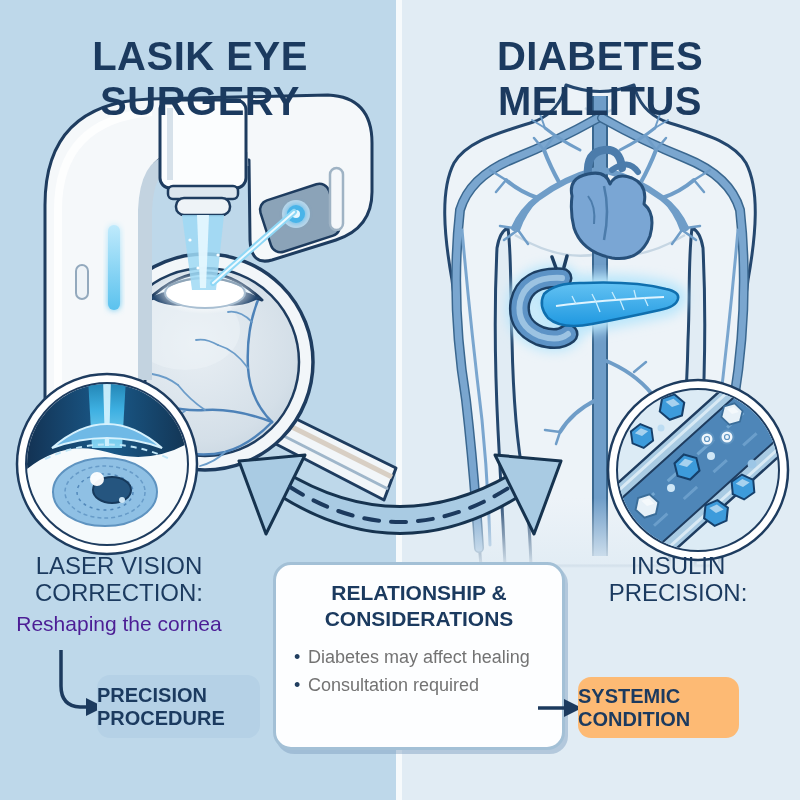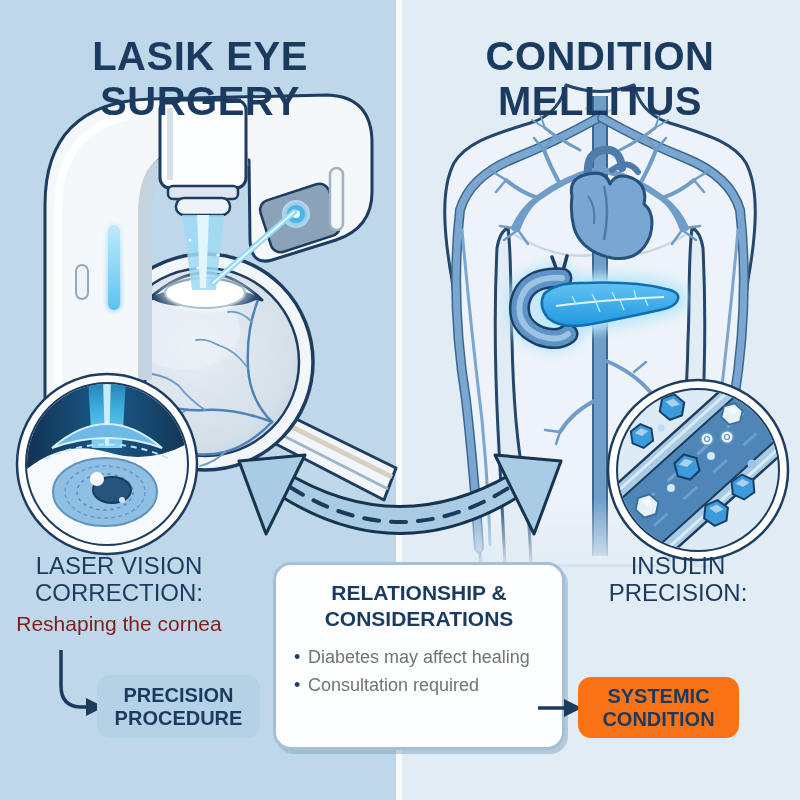--- a/index.html
+++ b/index.html
@@ -13,32 +13,32 @@
   #art{z-index:1}
   #arrows{z-index:3}
   .txt{position:absolute;z-index:4;color:#1b3a5f;}
   .title{top:34px;width:400px;text-align:center;font-size:40px;font-weight:700;letter-spacing:.5px;}
   #title-left{left:0}
   #title-right{left:400px}
   .caption{text-align:center;line-height:1.12;}
   #caption-left{left:10px;top:553px;width:218px;}
   #caption-right{left:575px;top:553px;width:206px;}
   .cap-head{display:block;font-size:24px;font-weight:400;}
-  .cap-sub{display:block;font-size:21px;margin-top:5px;color:#7f1d1d;}
+  .cap-sub{display:block;font-size:21px;margin-top:5px;color:#4c1d95;}
   #center-box{position:absolute;z-index:2;left:273px;top:562px;width:292px;height:188px;
       box-sizing:border-box;background:#fdfeff;border:3px solid #a3c0d6;border-radius:18px;
       box-shadow:3px 4px 0 rgba(124,158,190,.45);padding:15px 12px 10px;}
   #center-box h2{margin:0;font-size:21px;line-height:1.22;font-weight:700;text-align:center;color:#1b3a5f;}
   #center-box ul{list-style:none;margin:13px 0 0;padding:0 0 0 6px;}
   #center-box li{position:relative;font-size:18px;line-height:1.55;color:#737373;padding-left:14px;}
   #center-box li::before{content:"•";position:absolute;left:0;color:#213e60;}
   .badge{position:absolute;z-index:4;display:flex;align-items:center;justify-content:center;
-      text-align:center;font-weight:700;font-size:20px;line-height:1.15;color:#1b3a5f;border-radius:13px;}
+      font-weight:700;font-size:20px;line-height:1.15;color:#1b3a5f;border-radius:13px;}
   #badge-left{left:97px;top:675px;width:163px;height:63px;background:#b5d1e6;}
-  #badge-right{left:578px;top:677px;width:161px;height:61px;background:#f97316;}
+  #badge-right{left:578px;top:677px;width:161px;height:61px;background:#fdba74;}
 </style>
 </head>
 <body>
 
 <div id="stage">
   <div class="panel" id="panel-left"></div>
   <div class="panel" id="panel-right"></div>
   <div id="divider"></div>
 
   <svg id="art" class="layer" viewBox="0 0 800 800">
@@ -269,21 +269,21 @@
         <ellipse cx="105" cy="492" rx="40" ry="26" fill="none" stroke="#679bc8" stroke-width="1.5" stroke-dasharray="4 3"></ellipse>
         <ellipse cx="105" cy="492" rx="28" ry="18" fill="none" stroke="#5288ba" stroke-width="1.5" stroke-dasharray="3 4"></ellipse>
         <ellipse cx="112" cy="490" rx="19" ry="13" fill="#25557f" stroke="#16395c" stroke-width="2"></ellipse>
         <circle cx="97" cy="479" r="7" fill="#ffffff" opacity=".95"></circle>
         <circle cx="122" cy="500" r="3" fill="#cfe6f5"></circle>
       </g>
     </g>
   </svg>
 
   <div class="txt title" id="title-left">LASIK EYE SURGERY</div>
-  <div class="txt title" id="title-right">CONDITION MELLITUS</div>
+  <div class="txt title" id="title-right">DIABETES MELLITUS</div>
 
   <div class="txt caption" id="caption-left">
     <span class="cap-head">LASER VISION CORRECTION:</span>
     <span class="cap-sub">Reshaping the cornea</span>
   </div>
   <div class="txt caption" id="caption-right">
     <span class="cap-head">INSULIN PRECISION:</span>
   </div>
 
   <div id="center-box">

